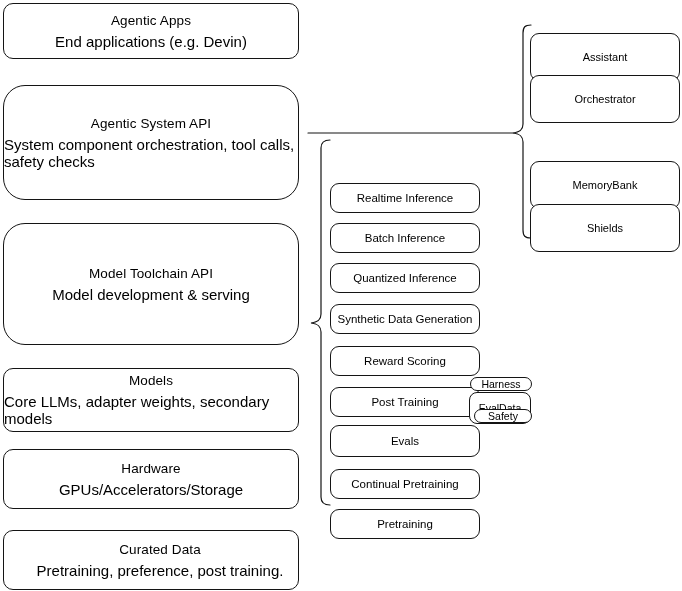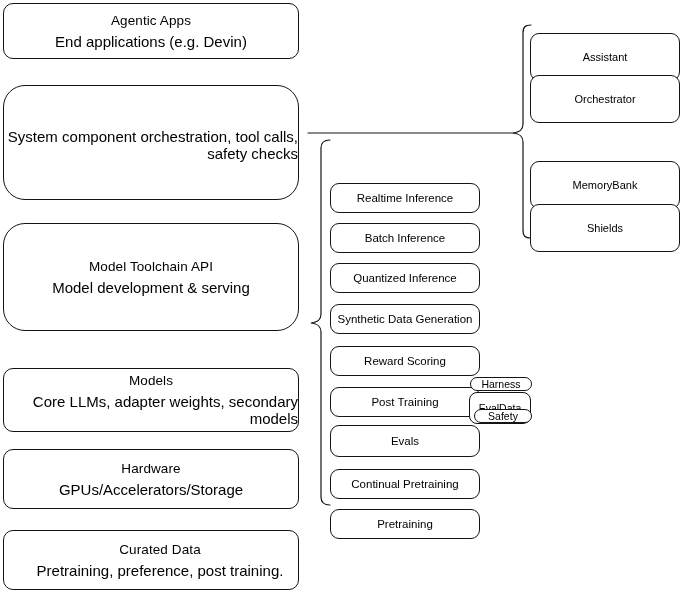--- a/index.html
+++ b/index.html
@@ -4,29 +4,29 @@
 <style>
   html,body{margin:0;padding:0;background:#ffffff;}
   .canvas{
     position:relative;width:682px;height:591px;background:#ffffff;
     font-family:"Liberation Sans","DejaVu Sans",sans-serif;color:#000;overflow:hidden;
   }
   .overlay{position:absolute;left:0;top:0;z-index:1;pointer-events:none;}
   .box{
     position:absolute;background:#ffffff;border:1.2px solid #141414;
     display:flex;flex-direction:column;align-items:center;justify-content:center;
-    text-align:right;box-sizing:border-box;z-index:2;
+    text-align:left;box-sizing:border-box;z-index:2;
   }
   .lbox{left:3px;width:296px;border-radius:10px;}
   .lbox .t{font-size:13.5px;letter-spacing:.1px;}
   .lbox .s{font-size:15px;margin-top:5px;}
   #b-sysapi,#b-toolapi{border-radius:22px;}
   #b-apps{top:3px;height:56px;}
   #b-sysapi{top:85px;height:115px;}
-  #b-toolapi{top:223px;height:108px;}
+  #b-toolapi{top:223px;height:122px;}
   #b-models{top:368px;height:64px;}
   #b-hardware{top:449px;height:60px;}
   #b-data{top:530px;height:60px;padding-left:18px;}
   .mbox{left:330px;width:150px;height:30px;border-radius:9px;font-size:11.5px;margin-top:39px;}
   .rbox{left:530px;width:150px;height:48px;border-radius:9px;font-size:11px;}
   .pill{
     position:absolute;background:#ffffff;border:1.1px solid #141414;border-radius:8px;
     font-size:10.5px;display:flex;align-items:center;justify-content:center;
     box-sizing:border-box;z-index:3;
   }
@@ -43,20 +43,21 @@
     <line x1="308" y1="133" x2="513" y2="133"></line>
     <path d="M 531 25 C 525 25 523 27 523 33 L 523 124 C 523 129 521 132 513 133 C 521 134 523 137 523 142 L 523 230 C 523 236 525 238 531 238"></path>
     <path d="M 330 140 C 324 140 321 142 321 148 L 321 314 C 321 319 319 322 311 323 C 319 324 321 327 321 332 L 321 497 C 321 503 324 505 330 505"></path>
   </svg>
 
   <div class="box lbox" id="b-apps">
     <div class="t">Agentic Apps</div>
     <div class="s">End applications (e.g. Devin)</div>
   </div>
   <div class="box lbox" id="b-sysapi">
+    <div class="t">Agentic System API</div>
     <div class="s">System component orchestration, tool calls, safety checks</div>
   </div>
   <div class="box lbox" id="b-toolapi">
     <div class="t">Model Toolchain API</div>
     <div class="s">Model development &amp; serving</div>
   </div>
   <div class="box lbox" id="b-models">
     <div class="t">Models</div>
     <div class="s">Core LLMs, adapter weights, secondary models</div>
   </div>

